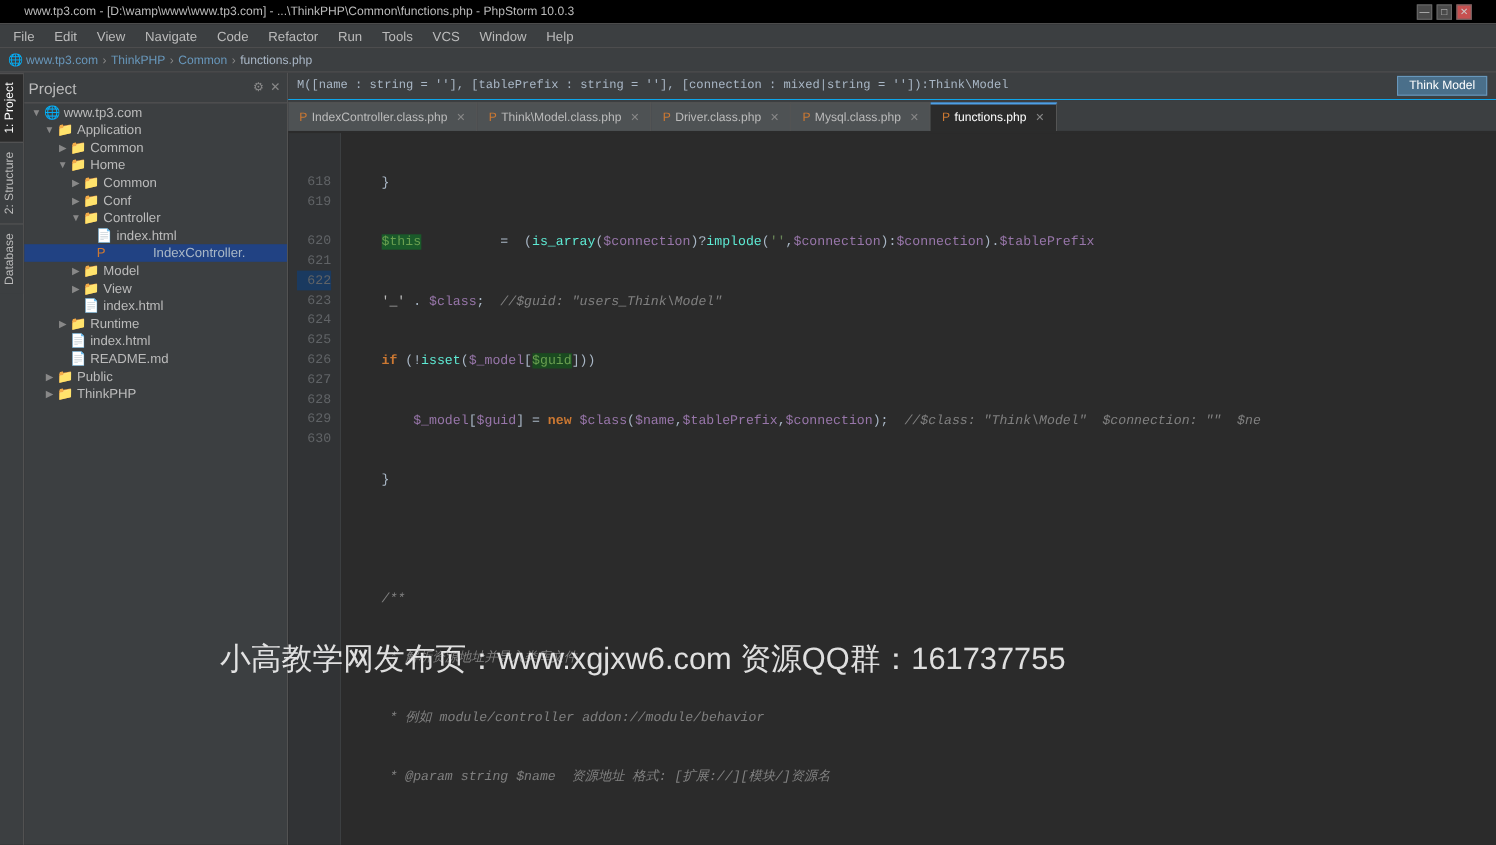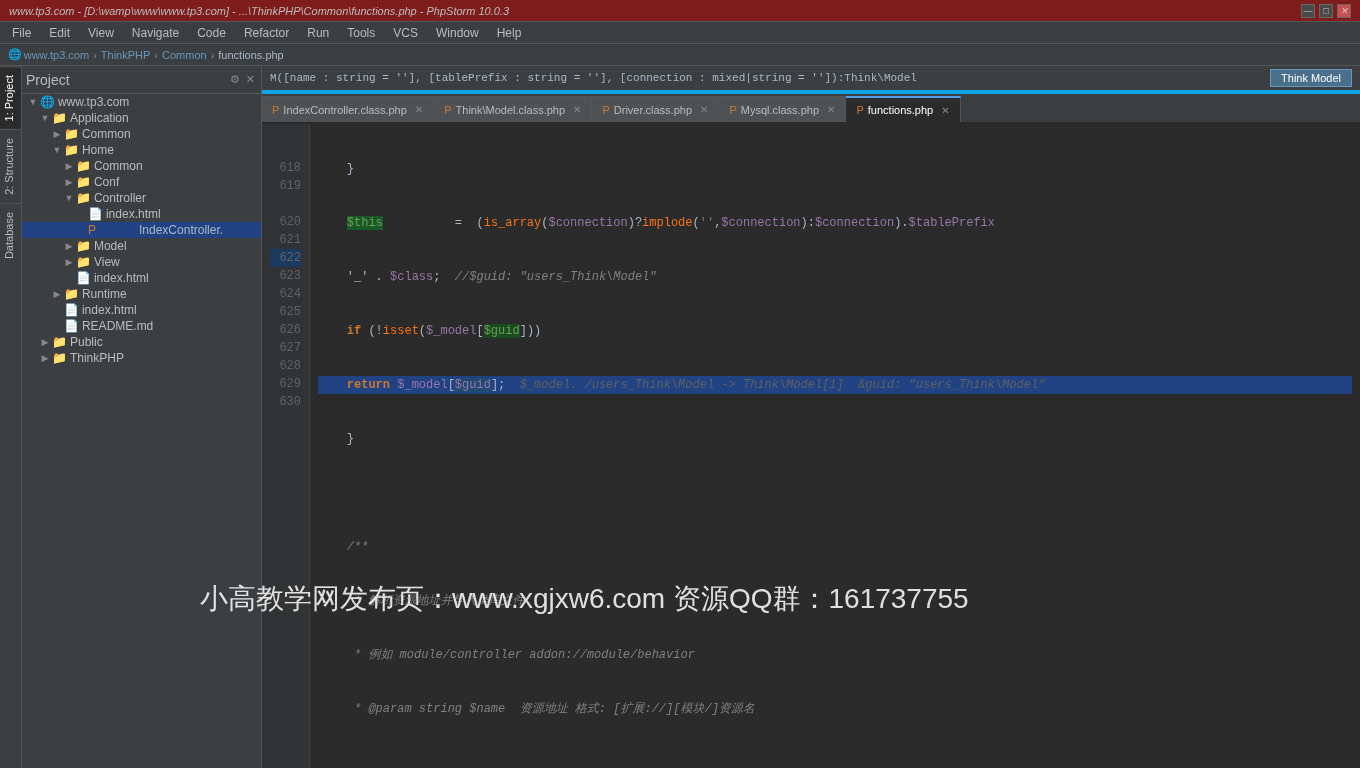--- a/index.html
+++ b/index.html
@@ -1,30 +1,29 @@
 <!DOCTYPE html>
 <html><head>
   <meta charset="utf-8">
   <style>
     * { margin: 0; padding: 0; box-sizing: border-box; }
     body { font-family: 'Courier New', monospace; font-size: 12px; background: #2b2b2b; color: #a9b7c6; overflow: hidden; width: 1360px; height: 768px; }
 
     
     #title-bar {
-      background: #7f1d1d;
+      background: #000000;
       color: #bbbbbb;
       font-size: 11px;
       font-family: Arial, sans-serif;
-      padding: 2px 9px;
+      padding: 2px 22px;
       display: flex;
       align-items: center;
       justify-content: space-between;
       border-bottom: 1px solid #555;
       height: 22px;
-      font-style: italic;
     }
     #title-bar .window-controls { display: flex; gap: 4px; }
     #title-bar .win-btn { width: 14px; height: 14px; border: 1px solid #666; display: inline-flex; align-items: center; justify-content: center; font-size: 9px; cursor: pointer; background: #4a4a4a; color: #ccc; }
     #title-bar .win-btn.close { background: #c75050; }
 
     
     #menu-bar {
       background: #3c3f41;
       font-family: Arial, sans-serif;
       font-size: 12px;
@@ -123,21 +122,21 @@
       flex: 1;
       padding: 0 8px;
       font-size: 12px;
       line-height: 18px;
       overflow: auto;
       white-space: pre;
     }
     .code-line { display: block; height: 18px; }
     .code-line.highlighted { background: #214283; }
     .kw { color: #cc7832; font-weight: bold; }
-    .fn { color: #f97316; }
+    .fn { color: #5eead4; }
     .str { color: #6a8759; }
     .var { color: #9876aa; }
     .cm { color: #808080; font-style: italic; }
     .hint-text { color: #606060; font-style: italic; }
 
     
     #watermark {
       position: absolute;
       top: 580px;
       left: 200px;
@@ -323,21 +322,21 @@
     </div>
     <div class="tree-item" style="padding-left:16px;">
       <span class="arrow">▶</span>
       <span style="color:#e8c46a;margin-right:3px;">📁</span>
       <span>ThinkPHP</span>
     </div>
   </div>
 
   <div class="editor-wrapper">
 
-    <div style="background:#3c3f41;border-bottom:4px solid #0ea5e9;padding:3px 8px;font-size:11px;font-family:'Courier New',monospace;color:#a9b7c6;display:flex;align-items:center;justify-content:space-between;">
+    <div style="background:#3c3f41;border-bottom:1px solid #0ea5e9;padding:3px 8px;font-size:11px;font-family:'Courier New',monospace;color:#a9b7c6;display:flex;align-items:center;justify-content:space-between;">
       <span>M([name : string = ''], [tablePrefix : string = ''], [connection : mixed|string = '']):Think\Model</span>
       <div style="background:#4a6f8a;border:1px solid #6897bb;padding:2px 10px;margin-left:8px;font-size:11px;color:#fff;font-family:Arial,sans-serif;">
         <span>Think  Model</span>
       </div>
     </div>
 
     <div id="tab-bar">
       <div class="tab">
         <span style="color:#cc7832;">P</span>
         <span>IndexController.class.php</span>
@@ -380,21 +379,21 @@
         <div style="height:18px;">627</div>
         <div style="height:18px;">628</div>
         <div style="height:18px;">629</div>
         <div style="height:18px;">630</div>
       </div>
       <div class="code-content">
         <span class="code-line">    }</span>
         <span class="code-line">    <span style="background:#1a5a2a;color:#6a9f50;">$this</span>          =  (<span class="fn">is_array</span>(<span class="var">$connection</span>)?<span class="fn">implode</span>(<span class="str">''</span>,<span class="var">$connection</span>):<span class="var">$connection</span>).<span class="var">$tablePrefix</span></span>
         <span class="code-line">    <span style="color:#bbbbbb;">'_'</span> . <span class="var">$class</span>;  <span class="cm">//$guid: "users_Think\Model"</span></span>
         <span class="code-line">    <span class="kw">if</span> (!<span class="fn">isset</span>(<span class="var">$_model</span>[<span style="background:#1a4a20;color:#6a9f50;">$guid</span>]))</span>
-        <span class="code-line highlighted">    <span class="kw">return</span> <span class="var">$_model</span>[<span style="background:#214b72;color:#9876aa;">$guid</span>];  <span class="hint-text">$_model. /users_Think\Model -&gt; Think\Model[1]  &amp;guid: "users_Think\Model"</span></span>
+        <span class="code-line">        <span class="var">$_model</span>[<span class="var">$guid</span>] = <span class="kw">new</span> <span class="var">$class</span>(<span class="var">$name</span>,<span class="var">$tablePrefix</span>,<span class="var">$connection</span>);  <span class="cm">//$class: "Think\Model"  $connection: ""  $ne</span></span>
         <span class="code-line">    }</span>
         <span class="code-line"></span>
         <span class="code-line">    <span class="cm">/**</span></span>
         <span class="code-line">    <span class="cm"> * 解析资源地址并导入类库文件</span></span>
         <span class="code-line">    <span class="cm"> * 例如 module/controller addon://module/behavior</span></span>
         <span class="code-line">    <span class="cm"> * @param string $name  资源地址 格式: [扩展://][模块/]资源名</span></span>
         
         
       </div>
     </div>

